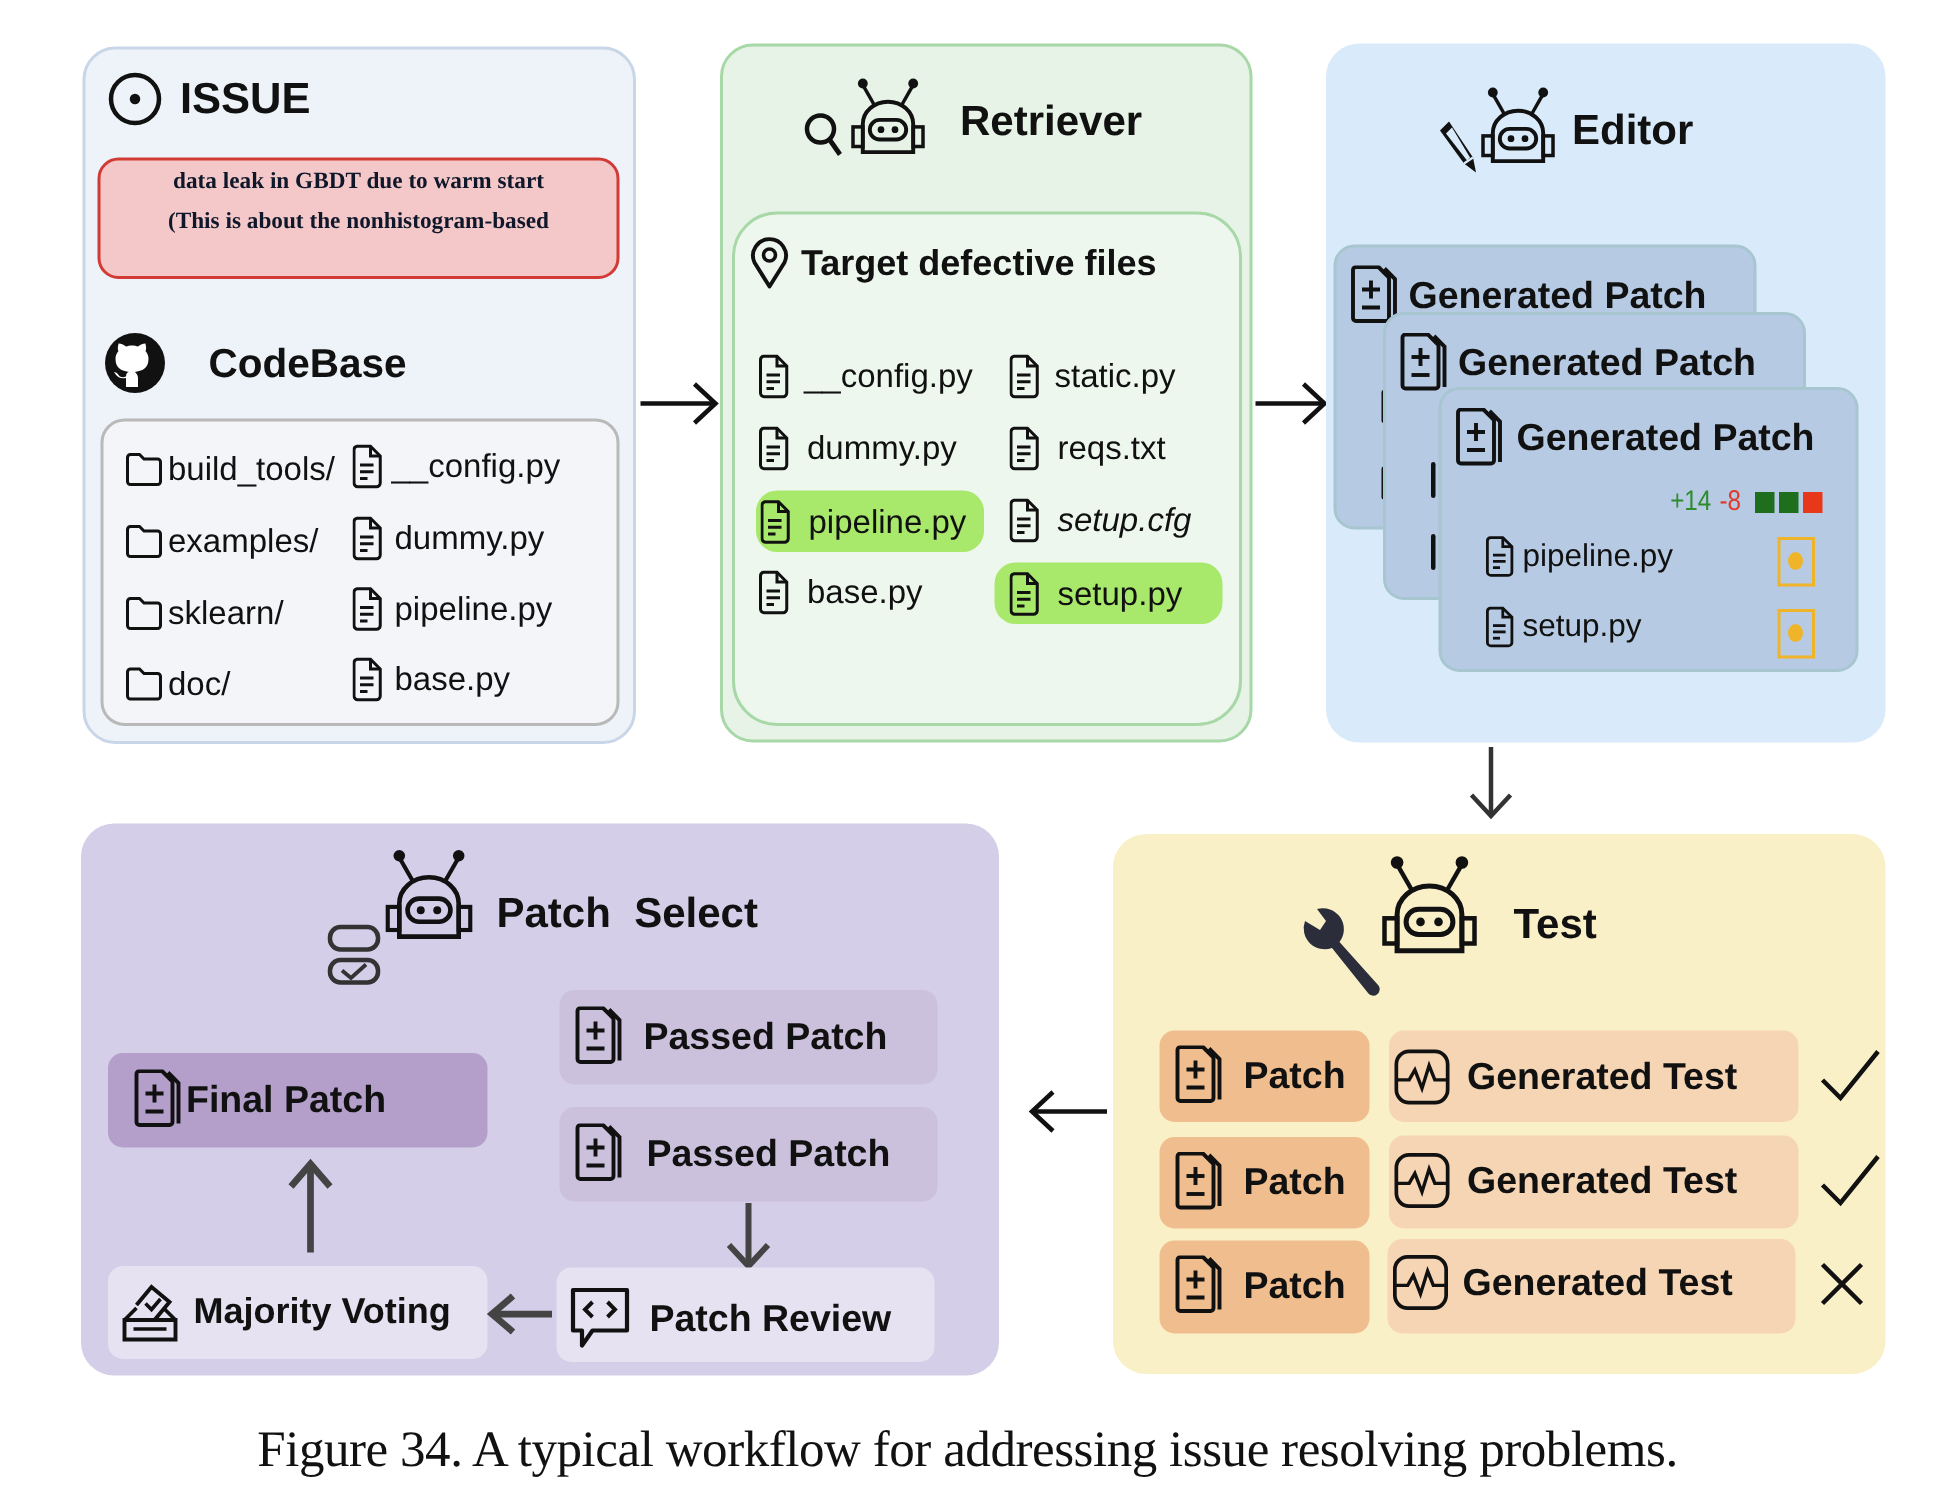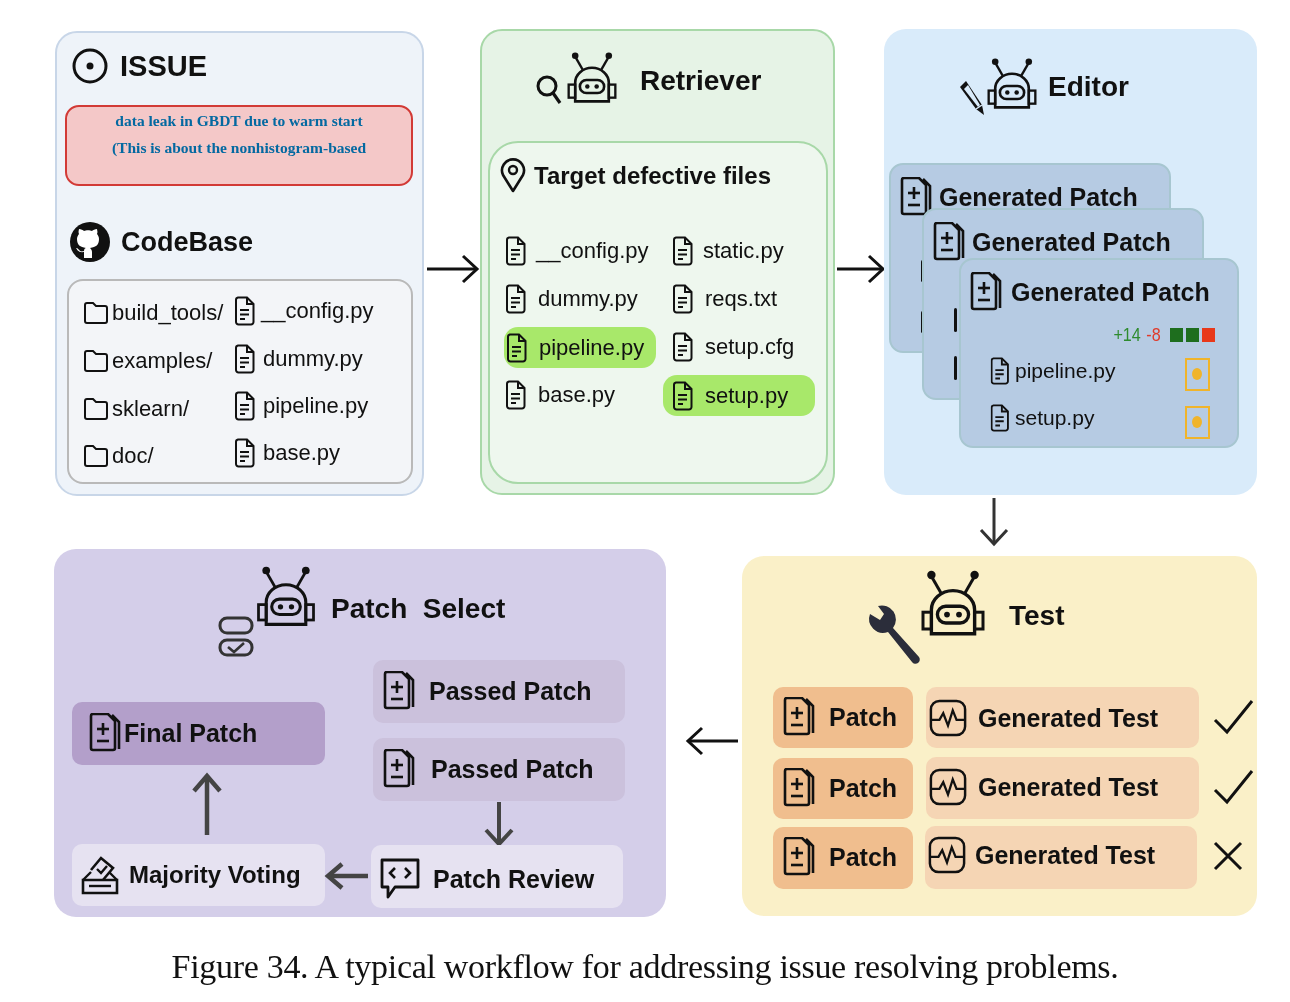--- a/index.html
+++ b/index.html
@@ -7,21 +7,21 @@
   body { position: relative; font-family: "Liberation Sans", "DejaVu Sans", sans-serif; color: #111; }
   .abs { position: absolute; }
   .bold { font-weight: bold; }
   svg { display: block; overflow: visible; }
   .panel { position: absolute; border-radius: 22px; }
   .row { position: absolute; display: flex; align-items: center; }
 
   
   #issue-panel { left: 55px; top: 31px; width: 369px; height: 465px; background: #eef3f9; border: 2.5px solid #c8d6e8; }
   #issue-box { position: absolute; left: 8px; top: 72px; width: 348px; height: 81px; background: #f4c8c8; border: 2px solid #d23a36; border-radius: 14px;
-    font-family: "Liberation Serif", "DejaVu Serif", serif; font-weight: bold; font-size: 15.5px; line-height: 27px; text-align: center; padding-top: 0px; color: #0369a1; }
+    font-family: "Liberation Serif", "DejaVu Serif", serif; font-weight: bold; font-size: 15.5px; line-height: 27px; text-align: center; padding-top: 0px; color: #0f172a; }
   #codebase-box { position: absolute; left: 10px; top: 246px; width: 346px; height: 205px; background: #f3f5f8; border: 2px solid #b9b9b9; border-radius: 16px; }
 
   
   #retriever-panel { left: 480px; top: 29px; width: 355px; height: 466px; background: #e6f3e6; border: 2.5px solid #a8d8a8; }
   #target-box { position: absolute; left: 6px; top: 110px; width: 340px; height: 343px; background: #eef7ee; border: 2.5px solid #a8d8a8; border-radius: 30px; }
   .hl { background: #a8e86a; border-radius: 14px; }
 
   
   #editor-panel { left: 884px; top: 29px; width: 373px; height: 466px; background: #d9ebfa; border: none; }
   .gp-card { position: absolute; background: #b6cbe3; border: 2px solid #a7c6d0; border-radius: 14px; }
@@ -85,21 +85,21 @@
     <svg width="38" height="38" viewBox="0 0 38 38">
       <circle cx="19" cy="19" r="16" fill="none" stroke="#111" stroke-width="3"></circle>
       <circle cx="19" cy="19" r="3.5" fill="#111"></circle>
     </svg>
     <span class="bold" style="font-size:29px; margin-left:11px;">ISSUE</span>
   </div>
   <div id="issue-box">
     <div>data leak in GBDT due to warm start</div>
     <div>(This is about the nonhistogram-based</div>
   </div>
-  <div class="row" style="left:12px; top:188px;">
+  <div class="row" style="left:12px; top:188px;gap:18px;">
     <svg width="42" height="42" viewBox="0 0 42 42">
       <circle cx="21" cy="21" r="20" fill="#111"></circle>
       <path d="M15 37 V31 c-6 1 -7 -3 -8 -4 c2 0 3 2 4 3 c2 1 4 0 4 0 c0 -2 1 -3 2 -3 c-6 -1 -9 -3 -9 -9 c0 -2 1 -4 2 -5 c-1 -2 0 -4 0 -5 c2 0 4 1 5 2 c2 -1 6 -1 8 0 c1 -1 3 -2 5 -2 c0 1 1 3 0 5 c1 1 2 3 2 5 c0 6 -3 8 -9 9 c1 1 2 2 2 4 V37" fill="#fff"></path>
     </svg>
     <span class="bold" style="font-size:27px; margin-left:10px;">CodeBase</span>
   </div>
   <div id="codebase-box">
 
     <div class="row" style="left:14px; top:19px;">
         <svg width="26" height="24">
@@ -212,21 +212,21 @@
     <div class="row" style="left:183px; top:141px;">
         <svg width="20" height="30">
           <use href="#file"></use>
         </svg>
         <span style="font-size:22px; margin-left:12px;">reqs.txt</span>
       </div>
     <div class="row" style="left:183px; top:189px;">
         <svg width="20" height="30">
           <use href="#file"></use>
         </svg>
-        <span style="font-size:22px; margin-left:12px;">setup.cfg</span>
+        <span style="font-size:22px; margin-left:12px;font-style:italic;">setup.cfg</span>
       </div>
     <div class="row hl" style="left:173px; top:232px; width:152px; height:41px; padding-left:10px;">
         <svg width="20" height="30">
           <use href="#file"></use>
         </svg>
         <span style="font-size:22px; margin-left:12px;">setup.py</span>
       </div>
   </div>
 </div>
 

